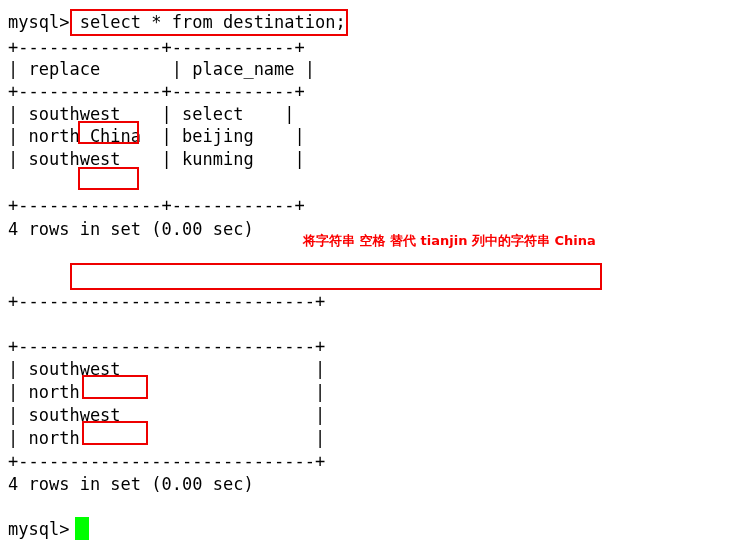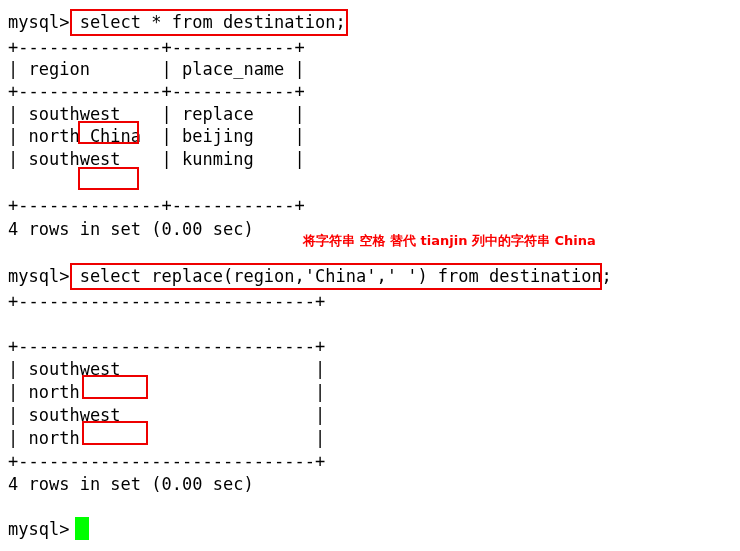--- a/index.html
+++ b/index.html
@@ -66,29 +66,28 @@
     user-select: none;
   }
 </style>
 </head>
 <body>
 
 <div class="terminal">
 
   <div class="line" style="top:11px">mysql&gt; select * from destination;</div>
   <div class="line" style="top:36px">+--------------+------------+</div>
-  <div class="line" style="top:58px">| region       | place_name |</div>
+  <div class="line" style="top:58px">| replace       | place_name |</div>
   <div class="line" style="top:80px">+--------------+------------+</div>
-  <div class="line" style="top:103px">| southwest    | replace    |</div>
+  <div class="line" style="top:103px">| southwest    | select    |</div>
   <div class="line" style="top:148px">| southwest    | kunming    |</div>
   <div class="line" style="top:125px">| north China  | beijing    |</div>
   <div class="line" style="top:194px">+--------------+------------+</div>
   <div class="line" style="top:218px">4 rows in set (0.00 sec)</div>
 
-  <div class="line" style="top:265px">mysql&gt; select replace(region,'China',' ') from destination;</div>
   <div class="line" style="top:290px">+-----------------------------+</div>
   <div class="line" style="top:335px">+-----------------------------+</div>
   <div class="line" style="top:358px">| southwest                   |</div>
   <div class="line" style="top:381px">| north                       |</div>
   <div class="line" style="top:404px">| southwest                   |</div>
   <div class="line" style="top:427px">| north                       |</div>
   <div class="line" style="top:450px">+-----------------------------+</div>
   <div class="line" style="top:473px">4 rows in set (0.00 sec)</div>
 
   <div class="line" style="top:518px">mysql&gt;</div>

